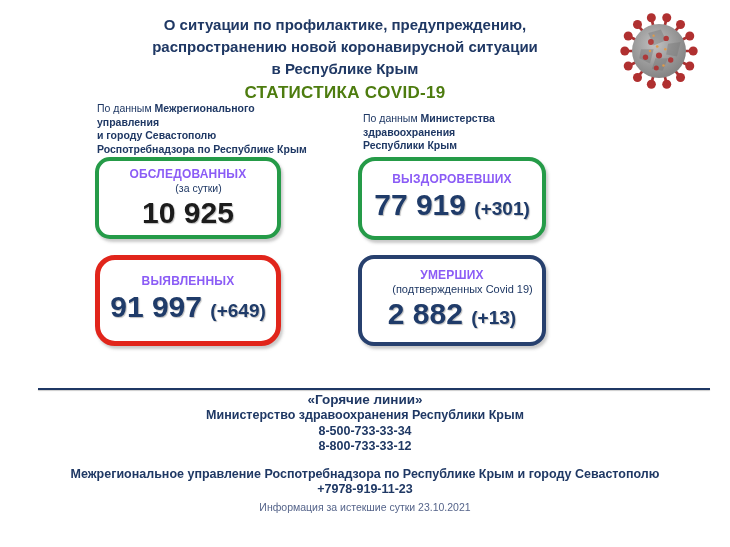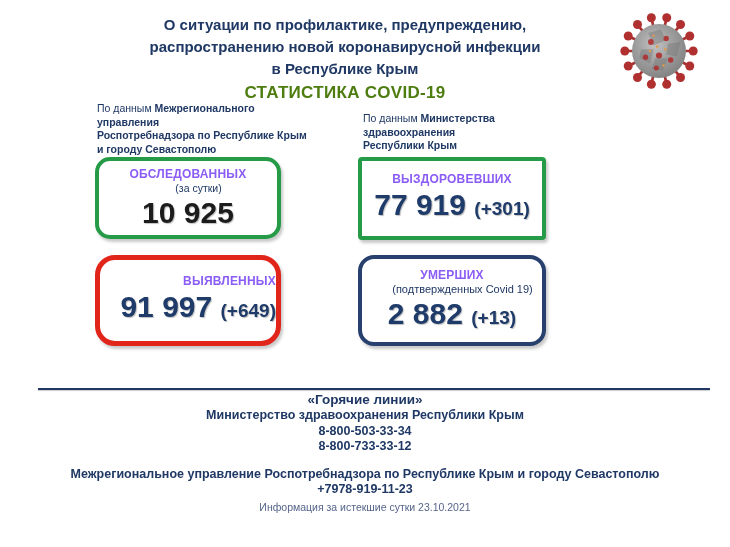--- a/index.html
+++ b/index.html
@@ -54,22 +54,22 @@
     position: absolute;
     background: #ffffff;
     display: flex;
     flex-direction: column;
     align-items: center;
     justify-content: center;
     text-align: center;
     box-shadow: 2px 3px 3px rgba(100,100,100,.35);
   }
   .card-examined  { left: 95px;  top: 157px; width: 186px; height: 82px; border: 4px solid #259b48; border-radius: 15px; }
-  .card-recovered { left: 358px; top: 157px; width: 188px; height: 83px; border: 4px solid #259b48; border-radius: 4px; }
-  .card-detected  { left: 95px;  top: 255px; width: 186px; height: 91px; border: 5px solid #e1251b; border-radius: 20px; align-items: flex-end; }
+  .card-recovered { left: 358px; top: 157px; width: 188px; height: 83px; border: 4px solid #259b48; border-radius: 17px; }
+  .card-detected  { left: 95px;  top: 255px; width: 186px; height: 91px; border: 5px solid #e1251b; border-radius: 20px; }
   .card-deceased  { left: 358px; top: 255px; width: 188px; height: 91px; border: 4px solid #27406e; border-radius: 16px; }
   .card-label {
     font-weight: bold;
     font-size: 12px;
     color: #8b5cf6;
     letter-spacing: .2px;
   }
   .card-sublabel {
     font-size: 10.5px;
     color: #1f3864;
@@ -128,21 +128,21 @@
     color: #55648a;
   }
 </style>
 </head>
 <body>
 
 <div class="page">
 
   <div class="title-block">
     <div>О ситуации по профилактике, предупреждению,</div>
-    <div>распространению новой коронавирусной инфекции</div>
+    <div>распространению новой коронавирусной ситуации</div>
     <div>в Республике Крым</div>
   </div>
   <div class="subtitle">СТАТИСТИКА COVID-19</div>
 
   <svg class="virus" viewBox="0 0 100 100" aria-hidden="true">
     <defs>
       <radialGradient id="vbody" cx="42%" cy="38%" r="70%">
         <stop offset="0%" stop-color="#c2c2c2"></stop>
         <stop offset="55%" stop-color="#9a9a9a"></stop>
         <stop offset="100%" stop-color="#7d7d7d"></stop>
@@ -206,22 +206,22 @@
       <circle cx="40" cy="50" r="1.4"></circle>
       <circle cx="55" cy="66" r="1.4"></circle>
       <circle cx="44" cy="33" r="1.3"></circle>
     </g>
   </svg>
 
   <div class="source-note source-left">
     <div>
       <span>По данным </span><span class="b">Межрегионального управления</span>
     </div>
+    <div class="b">и городу Севастополю</div>
     <div class="b">Роспотребнадзора по Республике Крым</div>
-    <div class="b">и городу Севастополю</div>
   </div>
   <div class="source-note source-right">
     <div>
       <span>По данным </span><span class="b">Министерства здравоохранения</span>
     </div>
     <div class="b">Республики Крым</div>
   </div>
 
   <div class="card card-examined">
     <div class="card-label">ОБСЛЕДОВАННЫХ</div>
@@ -252,21 +252,21 @@
       <span>2 882</span>
       <span class="delta">(+13)</span>
     </div>
   </div>
 
   <div class="divider"></div>
 
   <div class="hotlines">
     <div class="hotlines-heading">«Горячие линии»</div>
     <div class="hotline-line">Министерство здравоохранения Республики Крым</div>
-    <div class="hotline-line">8-800-503-33-34</div>
+    <div class="hotline-line">8-500-733-33-34</div>
     <div class="hotline-line">8-800-733-33-12</div>
     <div class="org-block">
       <div class="hotline-line">Межрегиональное управление Роспотребнадзора по Республике Крым и городу Севастополю</div>
       <div class="hotline-line">+7978-919-11-23</div>
     </div>
   </div>
 
   <div class="footer-note">Информация за истекшие сутки 23.10.2021</div>
 
 </div>

